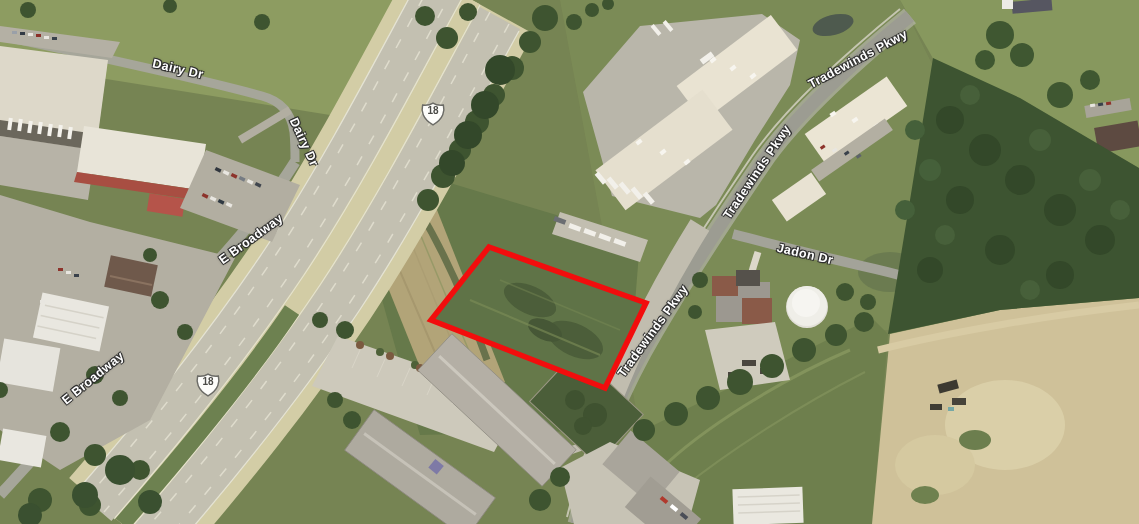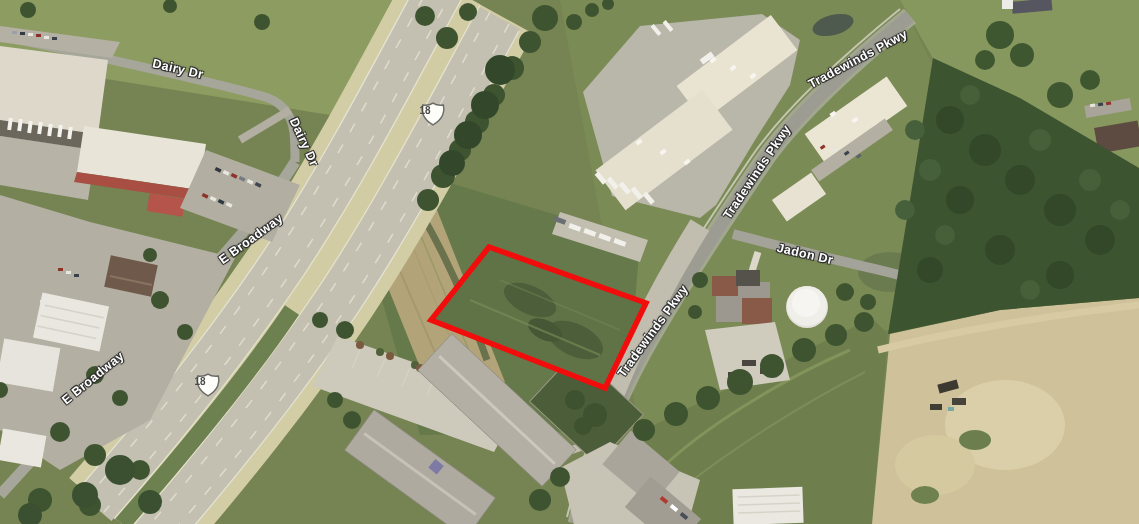--- a/index.html
+++ b/index.html
@@ -18,20 +18,21 @@
                 0 0 3px rgba(0,0,0,.55);
     pointer-events:none;
   }
   .route-shield{
     position:absolute;width:27px;height:25px;
     transform:translate(-50%,-50%);
   }
   .route-shield svg{display:block;width:100%;height:100%;}
   .shield-num{
     position:absolute;left:0;top:3px;width:100%;
+    text-align:center;
     font:700 10px "Liberation Sans",sans-serif;color:#4a4a46;
   }
 </style>
 </head>
 <body>
 
 <div id="stage">
 
 <svg class="scene" width="1139" height="524" viewBox="0 0 1139 524" xmlns="http://www.w3.org/2000/svg">
 

